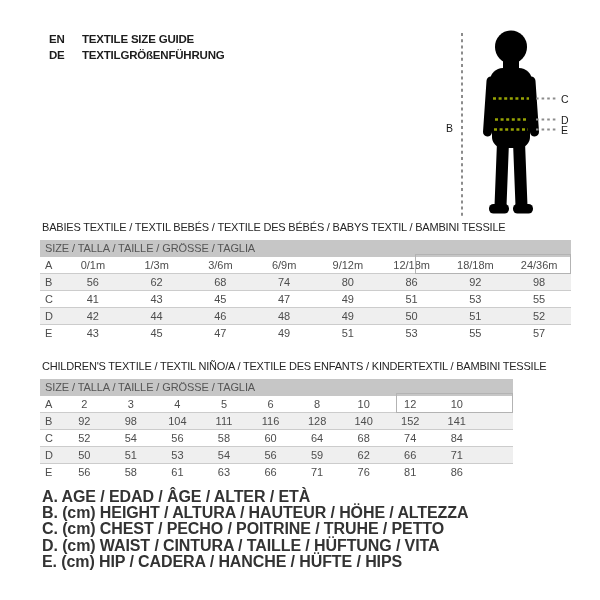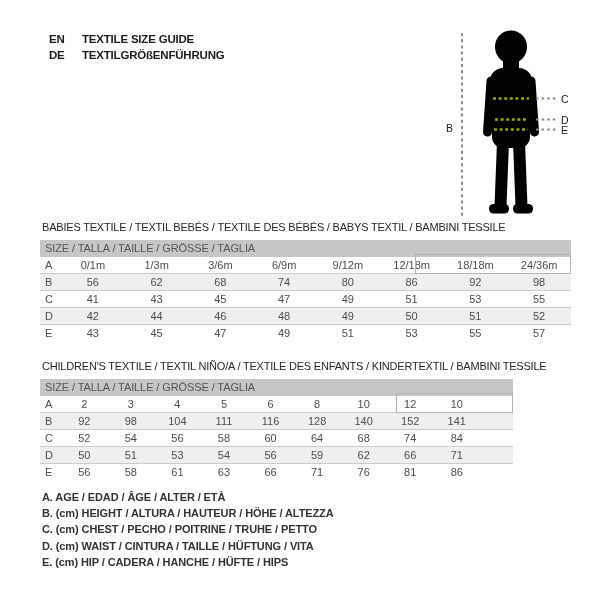--- a/index.html
+++ b/index.html
@@ -27,21 +27,21 @@
   .trow + .trow{height:17px;border-top:1px solid #cccccc;}
   .rl{width:16px;padding-left:5px;flex:none;}
   .c{flex:1;text-align:center;}
   .alt{background:#efefef;}
   .spacer{flex:none;width:33px;}
   .hlbox{position:absolute;border:1px solid #b3b3b3;box-sizing:border-box;background:transparent;}
   .hl-babies{left:375px;top:14px;width:156px;height:20px;}
   .hl-children{left:356px;top:14px;width:117px;height:20px;}
   
   .legend{position:absolute;left:42px;top:489px;}
-  .legend-line{height:16.2px;line-height:16.2px;font-size:11px;font-weight:bold;color:#333333;letter-spacing:-0.1px;white-space:nowrap;}
+  .legend-line{height:16.2px;line-height:16.2px;font-size:16px;font-weight:bold;color:#333333;letter-spacing:-0.1px;white-space:nowrap;}
 </style>
 </head>
 <body>
 
 <div class="page">
 
   <div class="lang-list">
     <div class="lang-row">
       <span class="lang-code">EN</span>
       <span class="lang-label">TEXTILE SIZE GUIDE</span>

